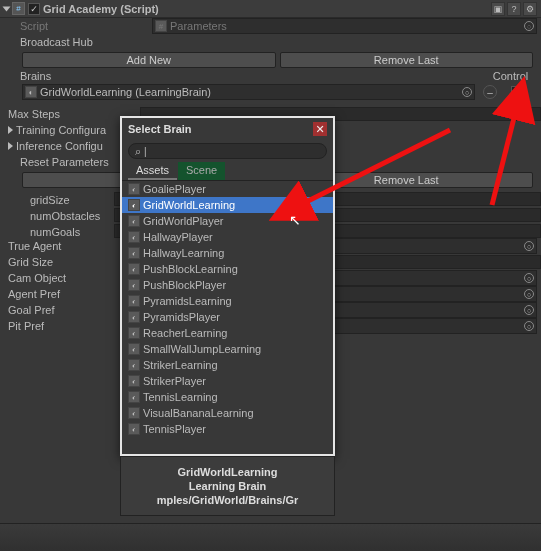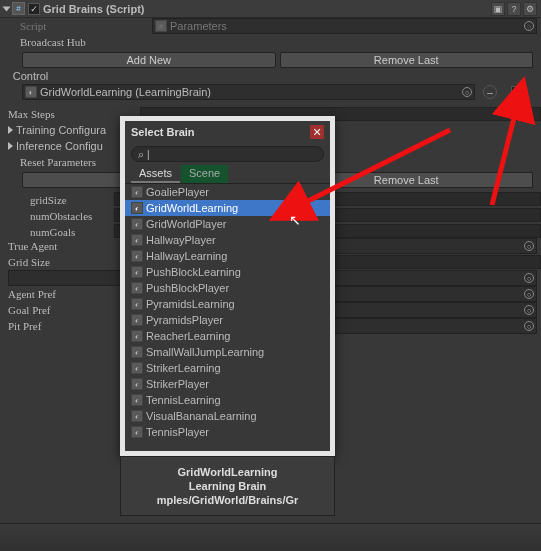--- a/index.html
+++ b/index.html
@@ -6,39 +6,39 @@
 body { background:#383838; color:#bbb; width:541px; height:551px; position:relative; overflow:hidden; }
 .header { background:#3c3c3c; height:18px; display:flex; align-items:center; padding:0 4px; border-bottom:1px solid #2a2a2a; }
 .foldout { display:inline-block; width:0; height:0; border-top:4px solid transparent; border-bottom:4px solid transparent; border-left:5px solid #bbb; transform:rotate(90deg); margin-right:3px; }
 .foldout.closed { transform:none; }
 .script-ico { width:13px; height:13px; background:#555; border:1px solid #666; margin-right:3px; display:inline-flex; align-items:center; justify-content:center; font-size:8px; color:#8cf; }
 .chk { width:12px; height:12px; background:#222; border:1px solid #555; margin-right:3px; display:inline-flex; align-items:center; justify-content:center; color:#ccc; font-size:9px; }
 .title { font-weight:bold; }
 .hdr-icons { margin-left:auto; display:flex; gap:2px; }
 .hdr-icons span { width:14px; height:14px; background:#4a4a4a; border:1px solid #333; display:inline-flex; align-items:center; justify-content:center; font-size:9px; }
 .row { display:flex; align-items:center; height:16px; padding-left:8px; }
-.row .lbl { width:132px;font-family:Liberation Serif, serif; }
+.row .lbl { width:132px; }
 .indent1 { padding-left:20px; }
 .indent2 { padding-left:30px;align-items:flex-end; }
 .obj-field { background:#2e2e2e; border:1px solid #222; height:16px; flex:1; display:flex; align-items:center; padding:0 2px; margin-right:4px; position:relative; }
 .obj-field .icon { width:12px; height:12px; background:#5a5a5a; border:1px solid #444; margin-right:3px; font-size:8px; display:flex; align-items:center; justify-content:center; }
 .obj-picker { position:absolute; right:2px; top:2px; width:10px; height:10px; border-radius:50%; border:1px solid #888; font-size:7px; display:flex; align-items:center; justify-content:center; }
 .disabled { color:#777; }
 .btn { background:#4d4d4d; border:1px solid #222; border-radius:2px; height:16px; display:inline-flex; align-items:center; justify-content:center; color:#ccc; flex:1; }
 .btn-row { display:flex; gap:4px; padding:2px 8px 2px 22px; }
 .ctrl-hdr { display:flex; height:14px; padding:0 8px; }
 .ctrl-hdr .l { flex:1; padding-left:12px; }
 .ctrl-hdr .r { width:45px; text-align:center; }
 .brain-row { display:flex; align-items:center; padding:0 6px 0 22px; gap:4px; }
 .brain-row .obj-field { flex:1; }
 .brain-row .minus { width:14px; height:14px; border:1px solid #555; border-radius:50%; display:flex; align-items:center; justify-content:center; font-size:10px; }
 .brain-row .cb { width:34px; display:flex; justify-content:center; }
 .sl { background:#2a2a2a; border:1px solid #222; height:14px; flex:1; }
 
-.popup { position:absolute; left:120px; top:116px; width:215px; height:340px; background:#383838; border:5px solid #e5e5e5; box-shadow:0 3px 10px rgba(0,0,0,.6); }
+.popup { position:absolute; left:120px; top:116px; width:215px; height:340px; background:#383838; border:2px solid #e5e5e5; box-shadow:0 3px 10px rgba(0,0,0,.6); }
 .popup-hdr { display:flex; align-items:center; height:22px; padding:0 6px; }
 .popup-hdr .t { font-weight:bold; color:#ddd; }
 .popup-hdr .x { margin-left:auto; width:14px; height:14px; background:#a03030; color:#eee; display:flex; align-items:center; justify-content:center; }
 .srch { padding:3px 6px; }
 .srch-in { width:100%; height:16px; background:#2e2e2e; border:1px solid #222; border-radius:8px; padding:0 6px; color:#bbb; display:flex; align-items:center; font-size:10px; }
 .tabs { display:flex; border-bottom:1px solid #222; padding:0 6px; gap:1px; }
 .tab { padding:2px 8px; background:#14532d; color:#aaa; }
 .tab.on { background:#383838; border-bottom:2px solid #777; color:#ddd; }
 .list { overflow:hidden; }
 .li { display:flex; align-items:center; height:16px; padding:0 6px; gap:3px; }
@@ -52,21 +52,21 @@
 
 .grad { position:absolute; left:0; right:0; bottom:0; height:28px; background:linear-gradient(#3a3a3a,#303030); border-top:1px solid #222; }
 </style>
 </head>
 <body>
 
 <div class="header">
   <span class="foldout"></span>
   <span class="script-ico">#</span>
   <span class="chk">✓</span>
-  <span class="title">Grid Brains (Script)</span>
+  <span class="title">Grid Academy (Script)</span>
   <div class="hdr-icons">
     <span>▣</span>
     <span>?</span>
     <span>⚙</span>
   </div>
 </div>
 
 <div class="row indent1">
   <span class="lbl disabled">Script</span>
   <div class="obj-field disabled">
@@ -79,20 +79,21 @@
 <div class="row indent1">
     <span class="lbl">Broadcast Hub</span>
   </div>
 
 <div class="btn-row">
   <div class="btn">Add New</div>
   <div class="btn">Remove Last</div>
 </div>
 
 <div class="ctrl-hdr">
+  <span class="l">Brains</span>
   <span class="r">Control</span>
 </div>
 
 <div class="brain-row">
   <div class="obj-field">
     <span class="icon">◐</span>
     <span>GridWorldLearning (LearningBrain)</span>
     <span class="obj-picker">○</span>
   </div>
   <span class="minus">–</span>
@@ -141,20 +142,21 @@
     <span class="lbl">True Agent</span>
     <div class="obj-field">
       <span class="obj-picker">○</span>
     </div>
   </div>
 <div class="row">
     <span class="lbl">Grid Size</span>
     <div class="sl"></div>
   </div>
 <div class="row">
+    <span class="lbl">Cam Object</span>
     <div class="obj-field">
       <span class="obj-picker">○</span>
     </div>
   </div>
 <div class="row">
     <span class="lbl">Agent Pref</span>
     <div class="obj-field">
       <span class="obj-picker">○</span>
     </div>
   </div>

